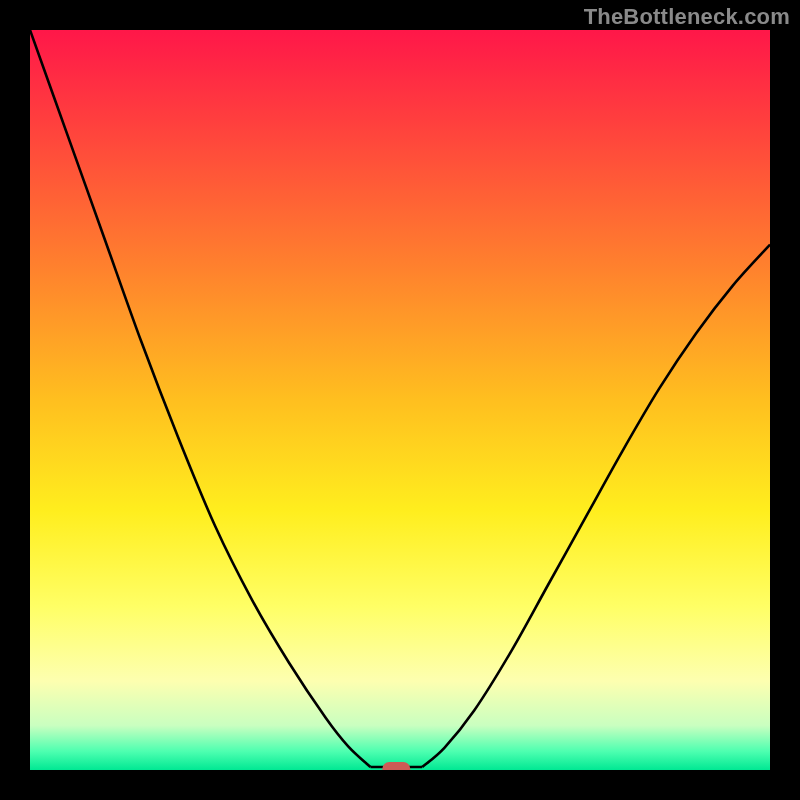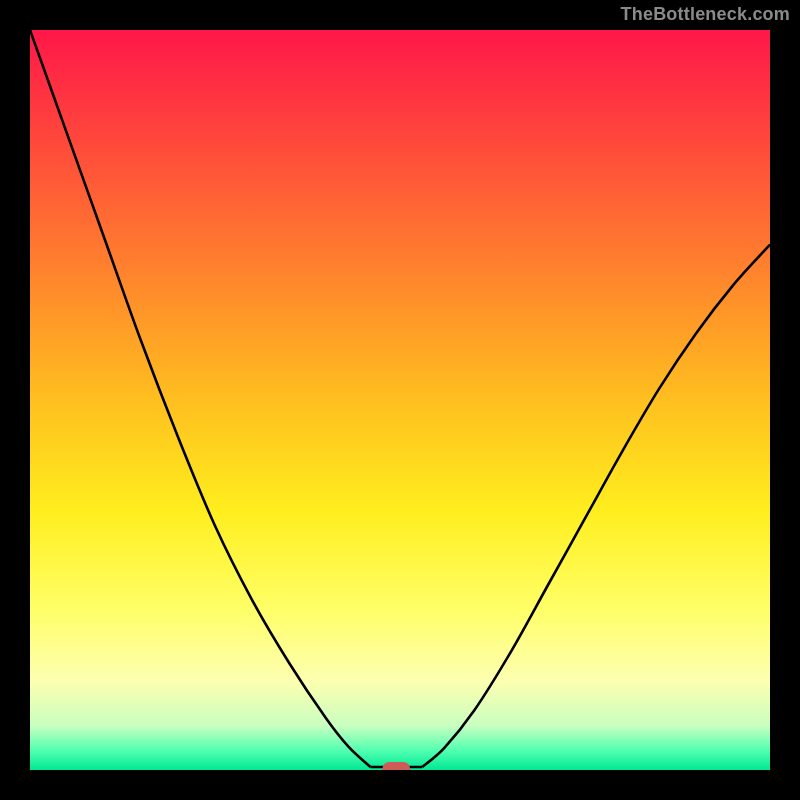--- a/index.html
+++ b/index.html
@@ -16,21 +16,21 @@
     top: 30px;
     width: 740px;
     height: 740px;
     overflow: hidden;
   }
   .attribution {
     position: absolute;
     top: 4px;
     right: 10px;
     font-family: Arial, Helvetica, sans-serif;
-    font-size: 18px;
+    font-size: 22px;
     font-weight: 600;
     color: #8a8a8a;
     letter-spacing: 0.2px;
   }
   svg { display: block; }
 </style>
 </head>
 <body>
 
 <div class="frame">

